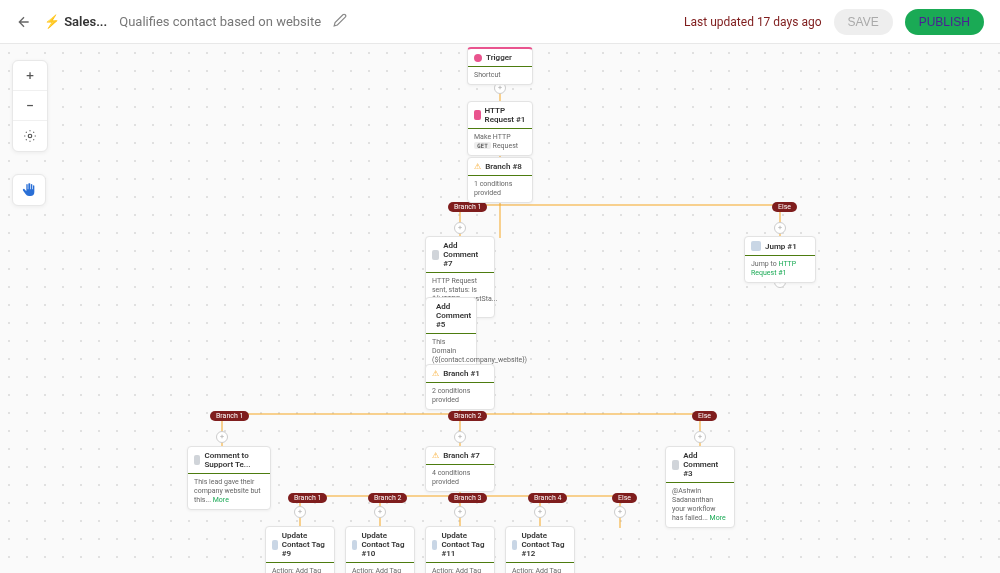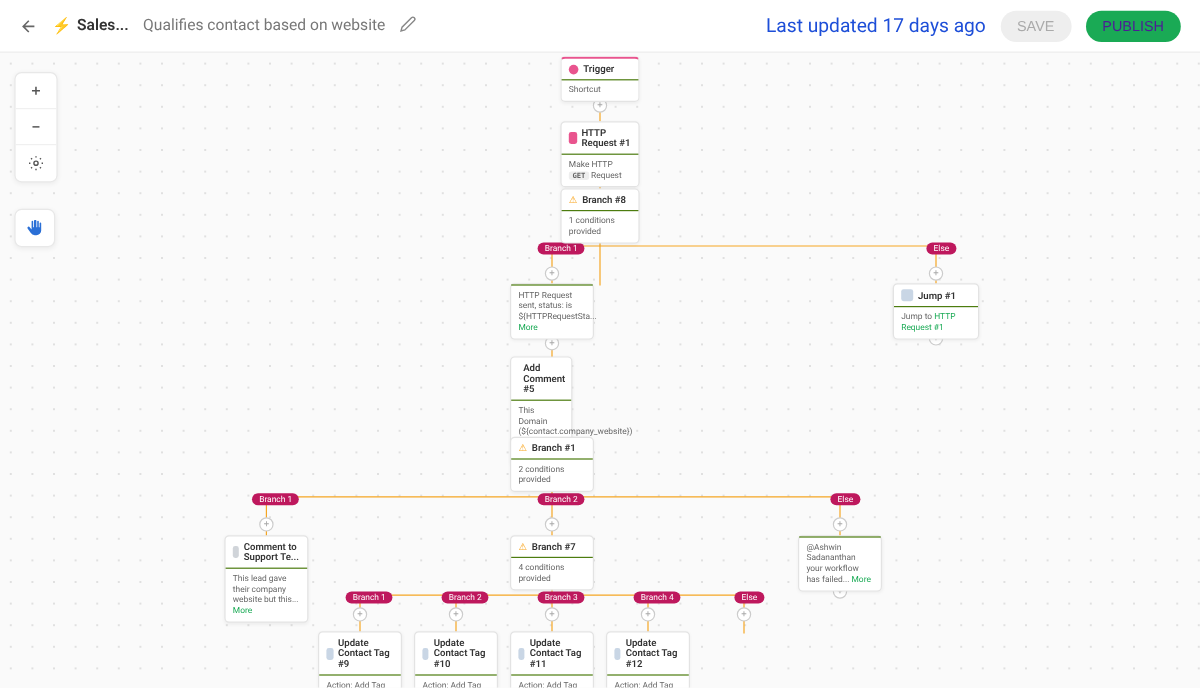--- a/index.html
+++ b/index.html
@@ -3,21 +3,21 @@
 <meta charset="utf-8">
 <style>
 html,body{margin:0;padding:0;font-family:-apple-system,BlinkMacSystemFont,"Segoe UI",Roboto,sans-serif;background:#fafafa;color:#333;font-size:12px}
 *{box-sizing:border-box}
 .header{height:44px;background:#fff;border-bottom:1px solid #e8e8e8;display:flex;align-items:center;padding:0 16px;gap:12px;position:relative;z-index:2}
 .header .back{color:#666;cursor:pointer;display:flex;align-items:center}
 .header .title{font-size:13px;font-weight:600;color:#333;display:flex;align-items:center;gap:4px}
 .header .bolt{color:#f9a825}
 .header .sub{font-size:13px;color:#777}
 .header .spacer{flex:1}
-.header .upd{font-size:16px;color:#1d4ed8}
+.header .upd{font-size:12px;color:#7f1d1d}
 .header .btn{border-radius:16px;padding:6px 14px;font-size:12px;font-weight:400;border:none;cursor:pointer}
 .header .save{background:#eee;color:#aaa}
 .header .pub{background:#1aaa55;color:#4c1d95}
 .canvas{position:absolute;top:44px;left:0;right:0;bottom:0;overflow:hidden}
 .dotbg{position:absolute;inset:0;background-image:radial-gradient(#e0e0e0 0.8px,transparent 0.8px);background-size:18px 18px}
 .tools{position:absolute;left:12px;top:16px;background:#fff;border:1px solid #e8e8e8;border-radius:6px;display:flex;flex-direction:column;box-shadow:0 1px 4px rgba(0,0,0,.06);z-index:3}
 .tools .tb{width:34px;height:30px;display:flex;align-items:center;justify-content:center;color:#555;cursor:pointer;font-weight:600;border-bottom:1px solid #f0f0f0}
 .tools .tb:last-child{border-bottom:none}
 .hand{position:absolute;left:12px;top:130px;width:34px;height:32px;background:#fff;border:1px solid #e8e8e8;border-radius:6px;display:flex;align-items:center;justify-content:center;color:#2a6fd6;cursor:pointer;box-shadow:0 1px 4px rgba(0,0,0,.06);z-index:3}
 .flow{position:absolute;inset:0;z-index:1}
@@ -30,21 +30,21 @@
 .trigger{border-top:2px solid #e9548e}
 .trigger .ic{width:8px;height:8px;border-radius:50%;background:#e9548e;display:inline-block}
 .http .ic,.comment .ic,.jump .ic,.upd .ic{width:10px;height:10px;border-radius:2px;display:inline-block}
 .http .ic{background:#e9548e}
 .comment .ic{background:#d0d4d9}
 .jump .ic{background:#c9d6e5}
 .upd .ic{background:#c9d6e5}
 .branch .ic{color:#f9a825}
 .get{background:#eee;padding:0 3px;border-radius:2px;font-weight:700;font-size:6px;font-family:monospace}
 .jlink{color:#1aaa55}
-.blabel{position:absolute;background:#be185d;color:#fff;font-size:7px;padding:1px 6px;border-radius:7px;white-space:nowrap}
+.blabel{position:absolute;background:#7f1d1d;color:#fff;font-size:7px;padding:1px 6px;border-radius:7px;white-space:nowrap}
 .plus{position:absolute;width:12px;height:12px;border:1px solid #ccc;border-radius:50%;background:#fff;display:flex;align-items:center;justify-content:center;color:#aaa;font-size:8px;line-height:1;cursor:pointer}
 .pencil{color:#888;cursor:pointer}
 </style>
 </head>
 <body>
 
 <div class="header">
   <span class="back">
     <svg width="16" height="16" viewBox="0 0 24 24" fill="none" stroke="currentColor" stroke-width="2">
         <path d="M19 12H5M12 19l-7-7 7-7"></path>
@@ -157,20 +157,24 @@
 
 <div class="node branch" style="left:467px;top:113px;width:66px">
   <div class="hd">
           <span class="ic">⚠</span>
           <span class="nm">Branch #8</span>
         </div>
   <div class="bd">1 conditions provided</div>
 </div>
 
 <div class="node comment" style="left:425px;top:192px;width:70px">
+  <div class="hd">
+          <span class="ic"></span>
+          <span class="nm">Add Comment #7</span>
+        </div>
   <div class="bd"><span>HTTP Request sent, status: is ${HTTPRequestSta... </span><span class="more">More</span></div>
 </div>
 
 <div class="node jump" style="left:744px;top:192px;width:72px">
   <div class="hd">
           <span class="ic"></span>
           <span class="nm">Jump #1</span>
         </div>
   <div class="bd"><span>Jump to </span><span class="jlink">HTTP Request #1</span></div>
 </div>
@@ -184,37 +188,41 @@
 </div>
 
 <div class="node branch" style="left:425px;top:320px;width:70px">
   <div class="hd">
           <span class="ic">⚠</span>
           <span class="nm">Branch #1</span>
         </div>
   <div class="bd">2 conditions provided</div>
 </div>
 
-<div class="node comment" style="left:187px;top:402px;width:70px">
+<div class="node comment" style="left:187px;top:402px;width:84px">
   <div class="hd">
           <span class="ic"></span>
           <span class="nm">Comment to Support Te...</span>
         </div>
   <div class="bd"><span>This lead gave their company website but this... </span><span class="more">More</span></div>
 </div>
 
 <div class="node branch" style="left:425px;top:402px;width:70px">
   <div class="hd">
           <span class="ic">⚠</span>
           <span class="nm">Branch #7</span>
         </div>
   <div class="bd">4 conditions provided</div>
 </div>
 
 <div class="node comment" style="left:665px;top:402px;width:70px">
+  <div class="hd">
+          <span class="ic"></span>
+          <span class="nm">Add Comment #3</span>
+        </div>
   <div class="bd"><span>@Ashwin Sadananthan your workflow has failed... </span><span class="more">More</span></div>
 </div>
 
 <div class="node upd" style="left:265px;top:482px;width:70px">
   <div class="hd">
           <span class="ic"></span>
           <span class="nm">Update Contact Tag #9</span>
         </div>
   <div class="bd">Action: Add Tag</div>
 

